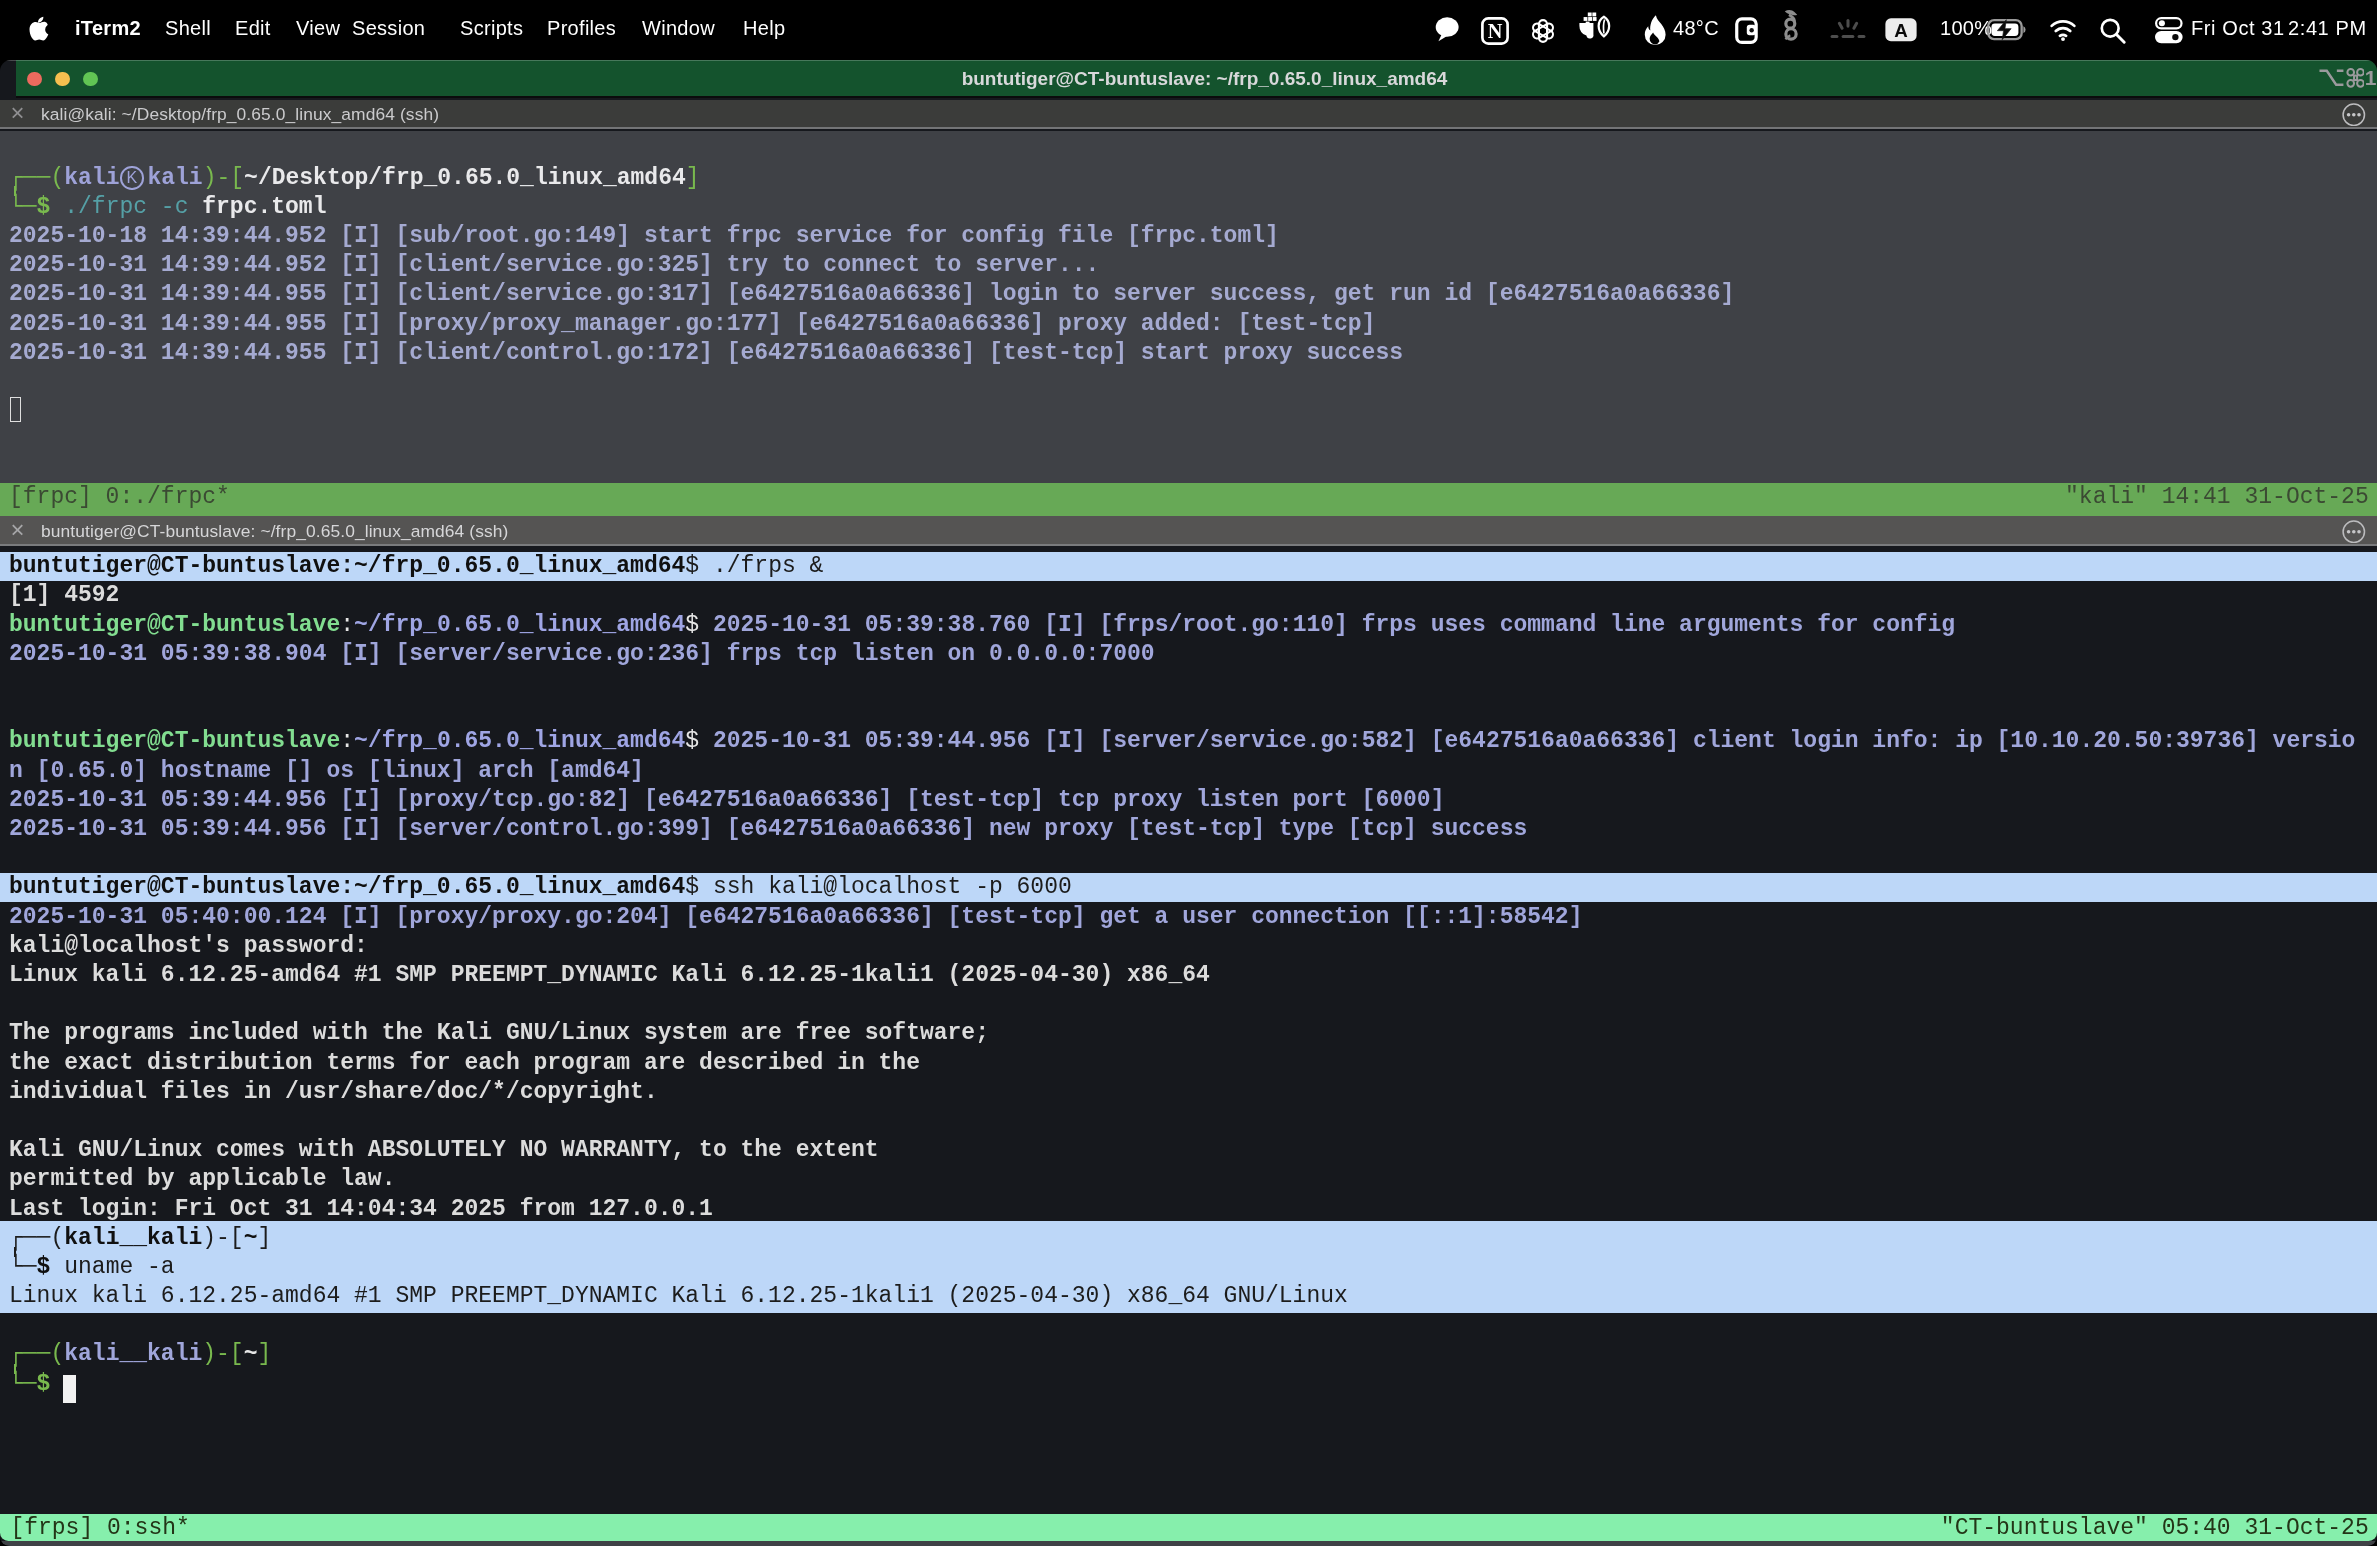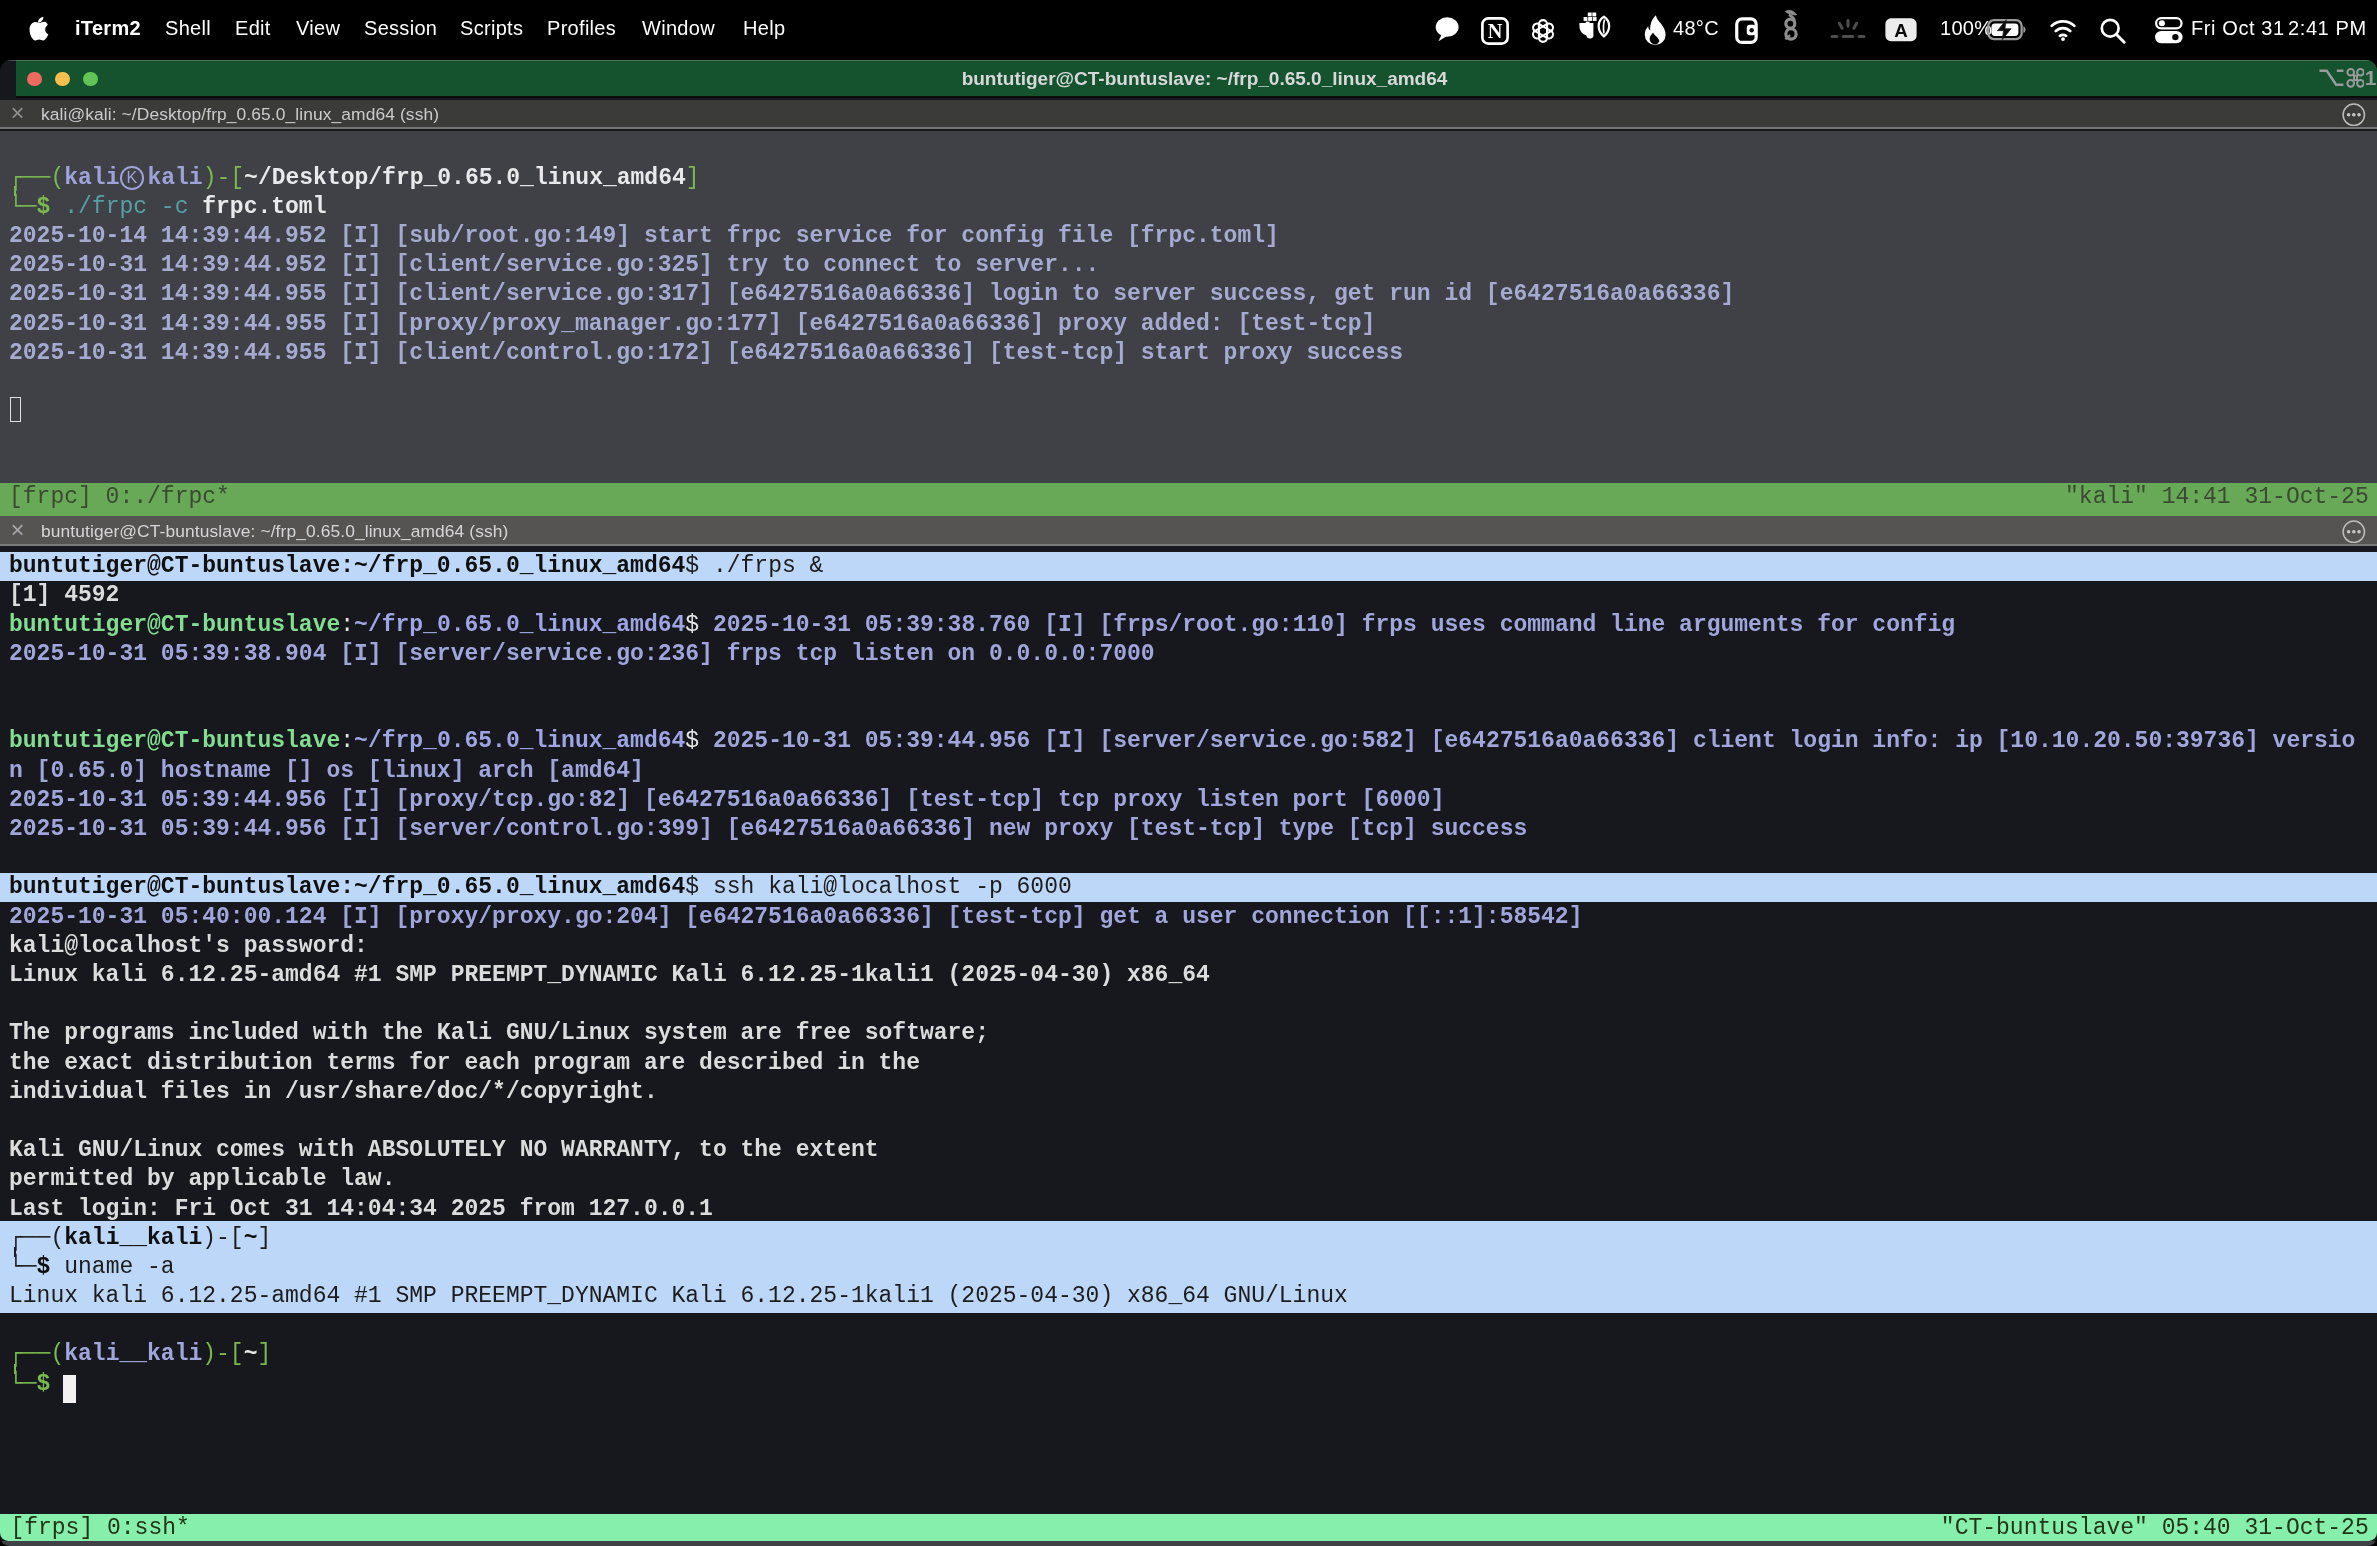--- a/index.html
+++ b/index.html
@@ -37,21 +37,21 @@
 <body>
 <div id="menubar">
  <svg class="ic" style="left:29px;top:16px" width="21" height="25" viewBox="0 0 30 36">
   <path fill="#fff" d="M20.5,1 c0.3,2.2 -0.6,4.4 -1.9,6 c-1.3,1.6 -3.5,2.9 -5.6,2.7 c-0.4,-2.1 0.6,-4.3 1.9,-5.7 C16.3,2.4 18.6,1.2 20.5,1 z"></path>
   <path fill="#fff" d="M26.9,12.9 c-0.1,0.1 -3.7,2.1 -3.7,6.4 c0,5 4.4,6.8 4.5,6.8 c0,0.1 -0.7,2.4 -2.3,4.8 c-1.4,2.1 -2.9,4.2 -5.2,4.2 c-2.3,0 -3,-1.3 -5.6,-1.3 c-2.6,0 -3.5,1.4 -5.6,1.4 c-2.3,0 -3.9,-2.2 -5.3,-4.3 C1.9,28.2 0.6,23.6 0.6,19.2 c0-7 4.6,-10.7 9,-10.7 c2.4,0 4.3,1.5 5.8,1.5 c1.4,0 3.6,-1.6 6.3,-1.6 C22.7,8.4 25.3,8.5 26.9,12.9 z"></path>
  </svg>
  <span class="mi" style="left:75px;font-weight:bold">iTerm2</span>
  <span class="mi" style="left:165px">Shell</span>
  <span class="mi" style="left:235px">Edit</span>
  <span class="mi" style="left:296px">View</span>
- <span class="mi" style="left:364px">Session</span>
+ <span class="mi" style="left:352px">Session</span>
  <span class="mi" style="left:460px">Scripts</span>
  <span class="mi" style="left:547px">Profiles</span>
  <span class="mi" style="left:642px">Window</span>
  <span class="mi" style="left:743px">Help</span>
  <svg class="ic" style="left:1435px;top:16.7px" width="25" height="26.4" viewBox="0 0 36 38">
       <ellipse cx="17.5" cy="14.5" rx="16.5" ry="14" fill="#fff"></ellipse>
       <path d="M10,24 L5,35 L18,27 z" fill="#fff"></path>
     </svg>
  <svg class="ic" style="left:1481px;top:17.4px" width="28" height="28" viewBox="0 0 40 40">
       <rect x="2" y="2" width="36" height="36" rx="8.5" fill="none" stroke="#fff" stroke-width="3.8"></rect>
@@ -167,21 +167,21 @@
           <circle cx="17" cy="17" r="15.4" fill="none" stroke="#bcbcbe" stroke-width="2.2"></circle>
           <circle cx="9.5" cy="17" r="2.6" fill="#c6c6c8"></circle>
           <circle cx="17" cy="17" r="2.6" fill="#c6c6c8"></circle>
           <circle cx="24.5" cy="17" r="2.6" fill="#c6c6c8"></circle>
         </svg>
       </div>
  </div>
  <div id="pane1">
   <div class="row" style="top:33px"><span class="kg rg">┌──(</span><span class="kl">kali</span><span class="kat"><i></i><b>K</b></span><span class="kl">kali</span><span class="kg rg">)-[</span><span class="w">~/Desktop/frp_0.65.0_linux_amd64</span><span class="kg rg">]</span></div>
   <div class="row" style="top:62px"><span class="kg rg">└─</span><span class="kg">$</span><span class="tc"> ./frpc -c </span><span class="w">frpc.toml</span></div>
-  <div class="row" style="top:91px">2025-10-14 14:39:44.952 [I] [sub/root.go:149] start frpc service for config file [frpc.toml]</div>
+  <div class="row" style="top:91px">2025-10-18 14:39:44.952 [I] [sub/root.go:149] start frpc service for config file [frpc.toml]</div>
   <div class="row" style="top:120px">2025-10-31 14:39:44.952 [I] [client/service.go:325] try to connect to server...</div>
   <div class="row" style="top:149px">2025-10-31 14:39:44.955 [I] [client/service.go:317] [e6427516a0a66336] login to server success, get run id [e6427516a0a66336]</div>
   <div class="row" style="top:179px">2025-10-31 14:39:44.955 [I] [proxy/proxy_manager.go:177] [e6427516a0a66336] proxy added: [test-tcp]</div>
   <div class="row" style="top:208px">2025-10-31 14:39:44.955 [I] [client/control.go:172] [e6427516a0a66336] [test-tcp] start proxy success</div>
   <div style="position:absolute;left:9.7px;top:266px;width:11.8px;height:25px;border:1.7px solid #dfdfdf"></div>
   <div style="position:absolute;left:14px;top:55px;width:2.1px;height:9.7px;background:#79b94e"></div>
  </div>
  <div id="tmux1">
   <span class="tmx" style="left:9px;top:1.4px;color:#3b4a33">[frpc] 0:./frpc*</span>
   <span class="tmx" style="right:8.3px;top:1.4px;color:#3b4a33">"kali" 14:41 31-Oct-25</span>

